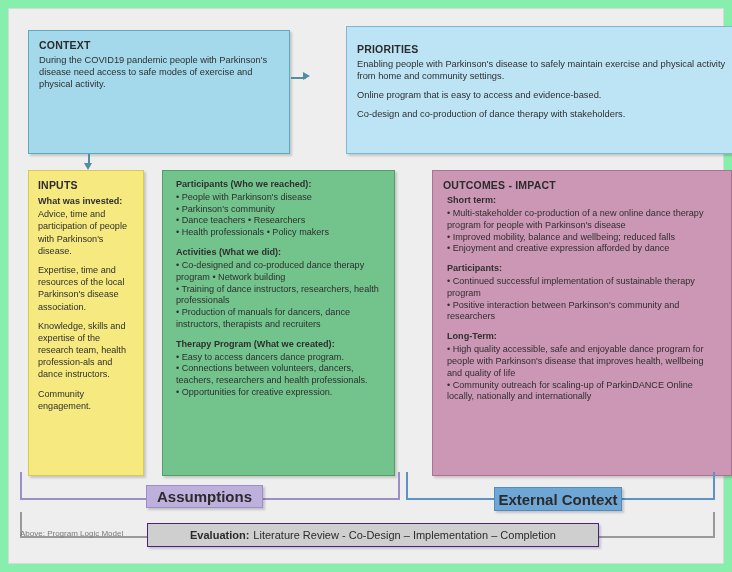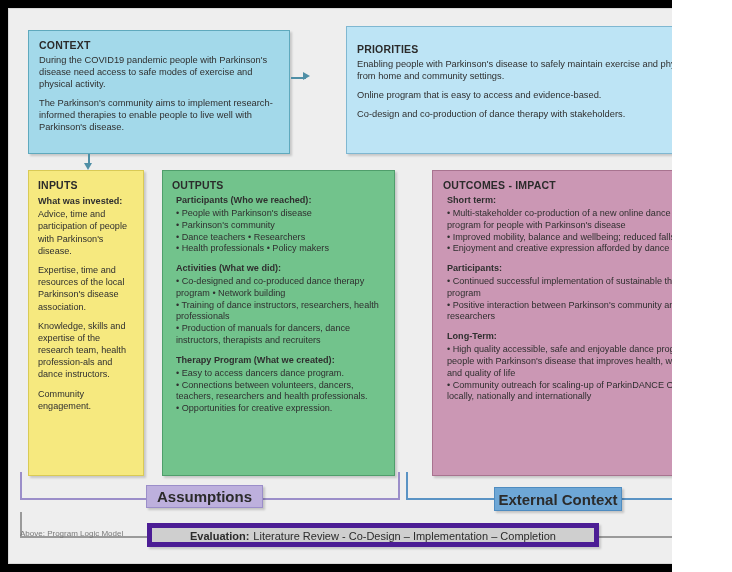--- a/index.html
+++ b/index.html
@@ -5,23 +5,23 @@
   html, body {
     margin: 0;
     padding: 0;
     background: #ffffff;
   }
   body {
     font-family: "Liberation Sans", sans-serif;
   }
   #canvas {
     position: relative;
-    width: 672px;
+    width: 732px;
     height: 572px;
-    background: #000000;
+    background: #86efac;
     overflow: hidden;
   }
   
   .frame {
     position: absolute;
     left: 8px;
     top: 8px;
     width: 716px;
     height: 556px;
     background: #eeeeee;
@@ -150,25 +150,25 @@
   #assumptions-pill {
     left: 146px; top: 485px; width: 117px; height: 23px;
     background: #bdb0dd; border: 1px solid #9b8ec9;
   }
   #external-pill {
     left: 494px; top: 487px; width: 128px; height: 24px;
     background: #6ea7d6; border: 1px solid #4f8cc0;
   }
   #evaluation-bar {
     left: 147px; top: 523px; width: 452px; height: 24px;
-    background: #cfcfcf; border: 5px solid #4c1d95;
+    background: #cfcfcf; border: 1px solid #4c1d95;
     box-sizing: border-box;
     position: absolute;
     display: flex;
-    align-items: flex-end;
+    align-items: center;
     justify-content: center;
     font-size: 11px;
     color: #2b2b2b;
     box-shadow: 2px 2px 2px rgba(0,0,0,0.16);
   }
   #evaluation-bar .eval-label { font-weight: bold; margin-right: 4px; }
   #evaluation-bar .eval-text { font-weight: normal; }
 
   .caption {
     position: absolute;
@@ -181,21 +181,20 @@
 <body>
 
 <div id="canvas">
 
   <div class="frame"></div>
 
   <div class="box" id="context-box">
     <div class="hdr">CONTEXT</div>
     <div class="body">
       <p>During the COVID19 pandemic people with Parkinson's disease need access to safe modes of exercise and physical activity.</p>
-      <p>The Parkinson's community aims to implement research-informed therapies to enable people to live well with Parkinson's disease.</p>
     </div>
   </div>
 
   <div class="box" id="priorities-box">
     <div class="hdr">PRIORITIES</div>
     <div class="body">
       <p>Enabling people with Parkinson's disease to safely maintain exercise and physical activity from home and community settings.</p>
       <p>Online program that is easy to access and evidence-based.</p>
       <p>Co-design and co-production of dance therapy with stakeholders.</p>
     </div>
@@ -211,21 +210,20 @@
     <div class="body">
       <p class="sub">What was invested:</p>
       <p>Advice, time and participation of people with Parkinson's disease.</p>
       <p>Expertise, time and resources of the local Parkinson's disease association.</p>
       <p>Knowledge, skills and expertise of the research team, health profession-als and dance instructors.</p>
       <p>Community engagement.</p>
     </div>
   </div>
 
   <div class="box" id="outputs-box">
-    <div class="hdr">OUTPUTS</div>
     <div class="body">
       <div class="grp">
         <p class="sub">Participants (Who we reached):</p>
         <p class="tight">• People with Parkinson's disease</p>
         <p class="tight">• Parkinson's community</p>
         <p class="tight">• Dance teachers • Researchers</p>
         <p class="tight">• Health professionals • Policy makers</p>
       </div>
       <div class="grp">
         <p class="sub">Activities (What we did):</p>

